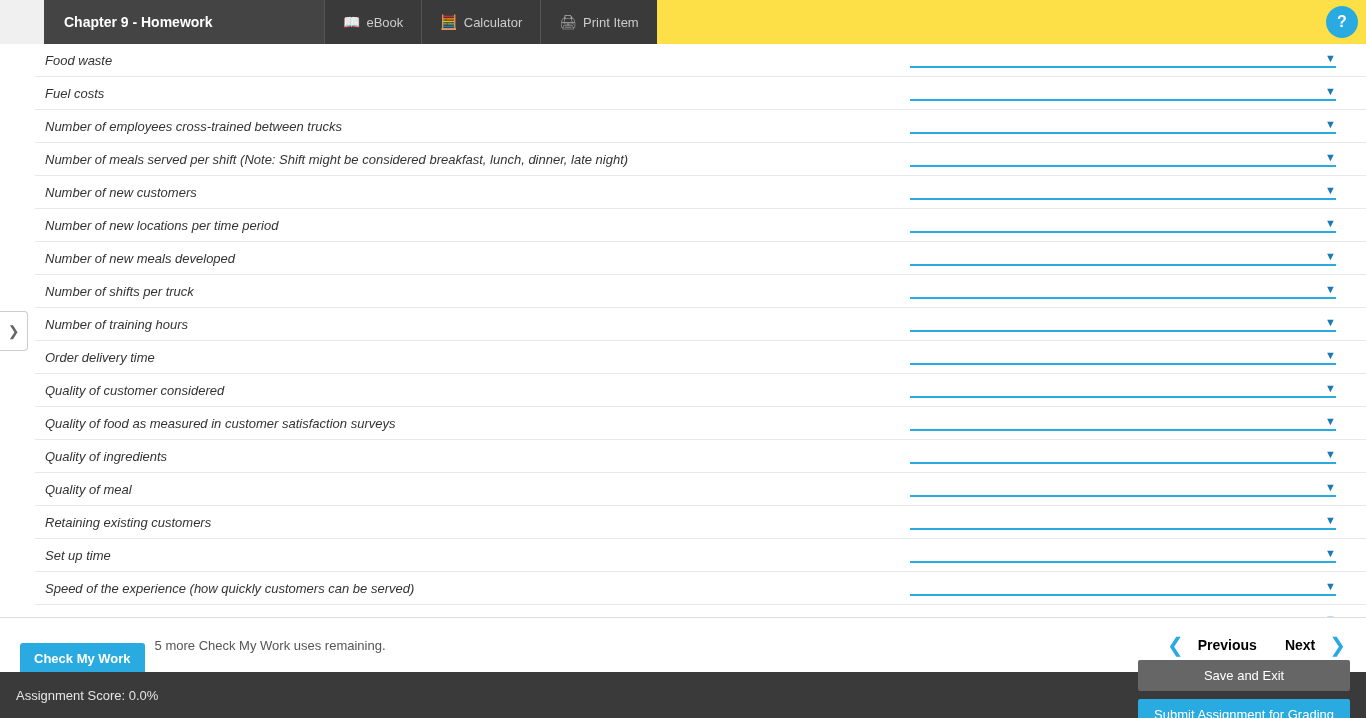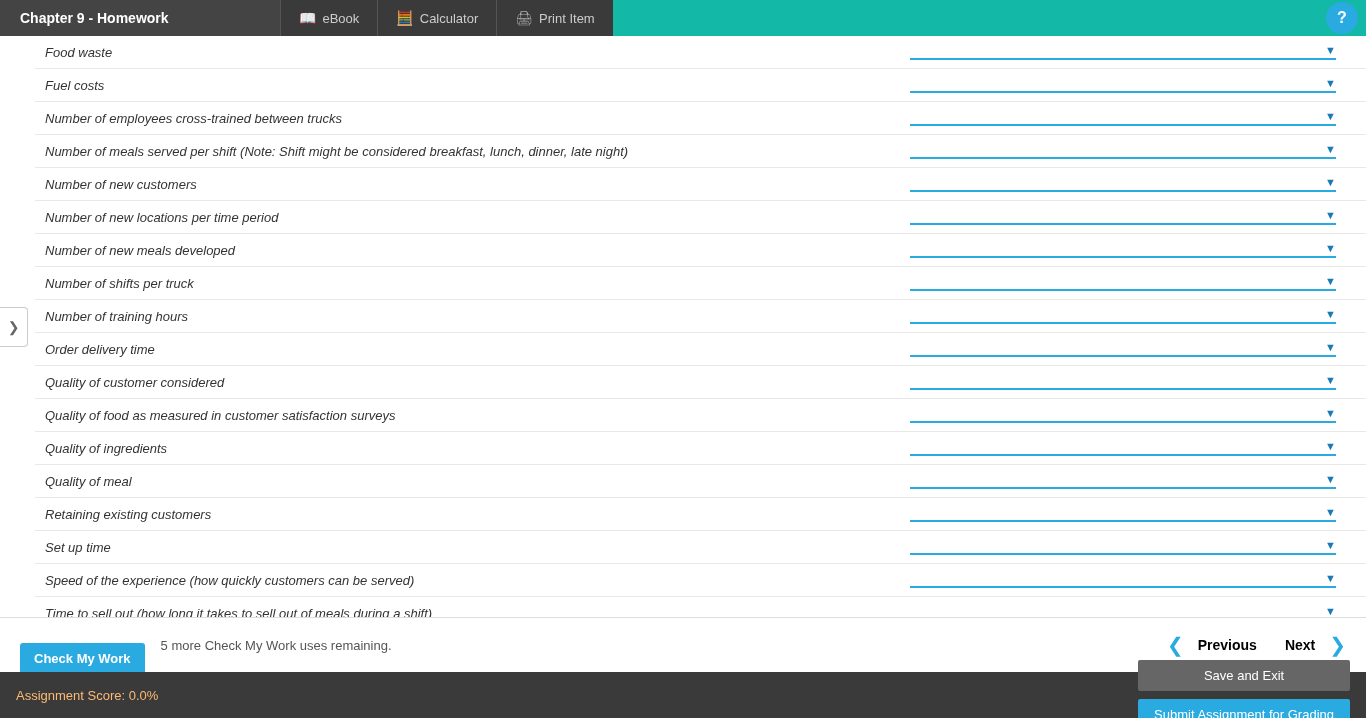--- a/index.html
+++ b/index.html
@@ -1,25 +1,26 @@
 <!DOCTYPE html>
 <html><head>
   <meta charset="utf-8">
   <style>
     * { box-sizing: border-box; margin: 0; padding: 0; }
     body { font-family: Arial, sans-serif; font-size: 13px; background: #f0f0f0; height: 718px; overflow: hidden; display: flex; flex-direction: column; }
 
     
     .top-bar {
-      background: #14b8a6;
+      background: #fde047;
       color: #fff;
       display: flex;
       align-items: center;
-      height: 36px;
+      height: 44px;
       flex-shrink: 0;
+      margin-left: 44px;
     }
     .top-bar-title {
       background: #444;
       padding: 0 20px;
       height: 100%;
       display: flex;
       align-items: center;
       font-size: 14px;
       font-weight: bold;
       color: #fff;
@@ -142,21 +143,21 @@
       color: #fff;
       border: none;
       padding: 8px 14px;
       border-radius: 3px;
       cursor: pointer;
       font-size: 13px;
       font-weight: bold;
       margin-top: 26px;
     }
     .check-work-text {
-      margin-left: 16px;
+      margin-left: 10px;
       color: #555;
       font-size: 13px;
     }
     .nav-buttons {
       margin-left: auto;
       display: flex;
       align-items: center;
       gap: 0;
     }
     .nav-btn {
@@ -178,21 +179,21 @@
       background: #3a3a3a;
       color: #ccc;
       display: flex;
       align-items: center;
       height: 46px;
       padding: 0 16px;
       flex-shrink: 0;
     }
     .footer-score {
       font-size: 13px;
-      color: #fdba74;
+      color: #e5e5e5;
     }
     .footer-actions {
       margin-left: auto;
       display: flex;
       gap: 8px;
       flex-direction: column;
     }
     .save-exit-btn {
       background: #666;
       color: #fff;

